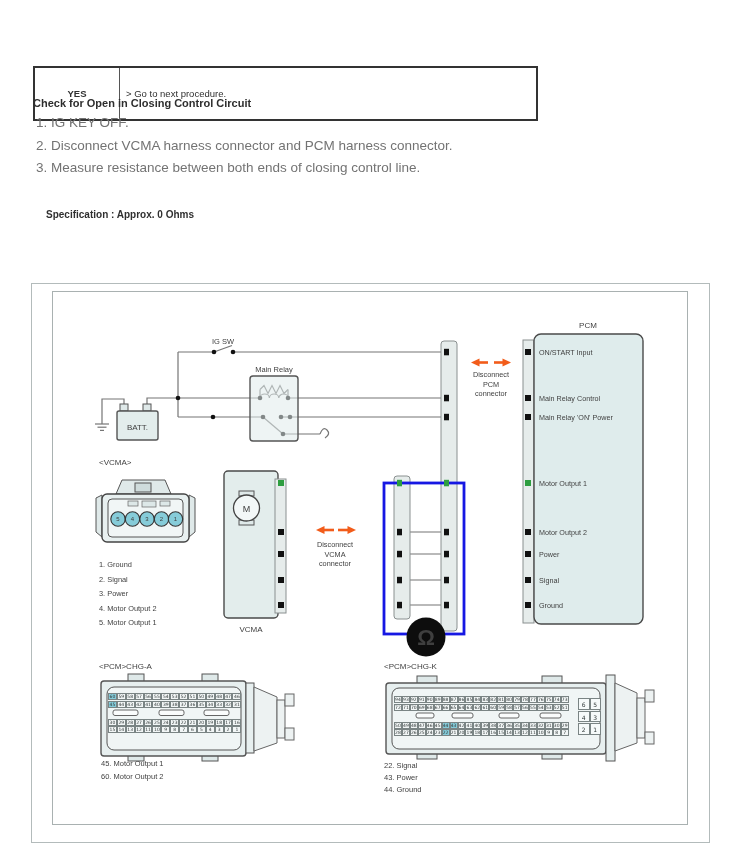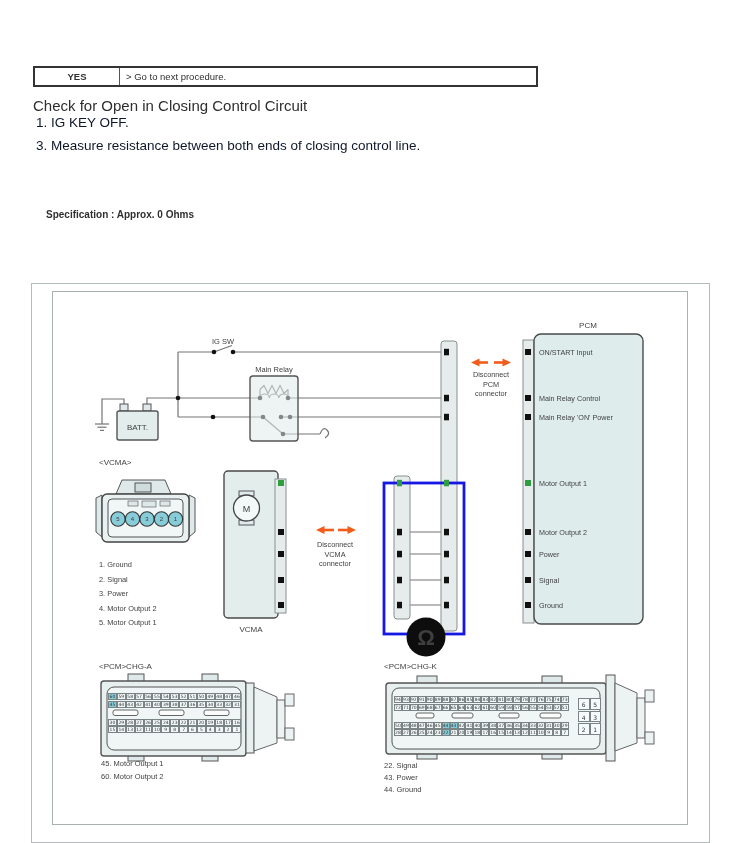--- a/index.html
+++ b/index.html
@@ -1,24 +1,24 @@
 <!DOCTYPE html>
 <html><head>
 <meta charset="utf-8">
 <style>
   html,body{margin:0;padding:0;background:#ffffff;}
   body{width:749px;height:843px;position:relative;font-family:"Liberation Sans",sans-serif;color:#3c3c3c;overflow:hidden;}
 
   
   .result-table{position:absolute;left:33px;top:18px;width:505px;border-collapse:collapse;border:2px solid #333;margin-top:48px;}
-  .result-table td{border:1px solid #555;font-size:9.5px;height:15px;padding:1px 6px;color:#2f2f2f;}
+  .result-table td{border:1px solid #555;font-size:9.5px;height:15px;padding:18px 6px;color:#2f2f2f;}
   .result-table td.key{width:84px;text-align:center;font-weight:bold;padding:1px 0;}
 
-  .proc-title{position:absolute;left:33px;top:97px;font-size:15px;font-weight:normal;color:#2e2e2e;}
-  .steps{position:absolute;left:36px;top:112px;font-size:13.5px;line-height:22.5px;color:#0f172a;}
+  .proc-title{position:absolute;left:33px;top:97px;font-size:11px;font-weight:bold;color:#2e2e2e;}
+  .steps{position:absolute;left:36px;top:112px;font-size:13.5px;line-height:22.5px;color:#737373;}
   .spec{position:absolute;left:46px;top:209px;font-size:10px;font-weight:bold;color:#303030;}
 
   
   .diagram{position:absolute;left:31px;top:283px;width:677px;height:558px;border:1px solid #b3bbbb;background:#fff;}
   .inner-frame{position:absolute;left:20px;top:7px;width:634px;height:532px;border:1px solid #a9b1b1;}
   .diagram svg{position:absolute;left:0;top:0;}
   .diagram svg text{font-family:"Liberation Sans",sans-serif;fill:#3f3f3f;}
 
   
   .pingrid{position:absolute;display:flex;flex-direction:column;gap:0.8px;z-index:3;}
@@ -39,20 +39,21 @@
       <tr>
     <td class="key">YES</td>
     <td>&gt; Go to next procedure.</td>
   </tr>
 </tbody>
   </table>
 
 <div class="proc-title">Check for Open in Closing Control Circuit</div>
 <div class="steps">
   <div>1. IG KEY OFF.</div>
+  <div>2. Disconnect VCMA harness connector and PCM harness connector.</div>
   <div>3. Measure resistance between both ends of closing control line.</div>
 </div>
 <div class="spec">Specification : Approx. 0 Ohms</div>
 
 <div class="diagram">
   <div class="inner-frame"></div>
 
   <svg width="677" height="558" viewBox="0 0 677 558">
 
     <g stroke="#757575" stroke-width="1.2" fill="none">

